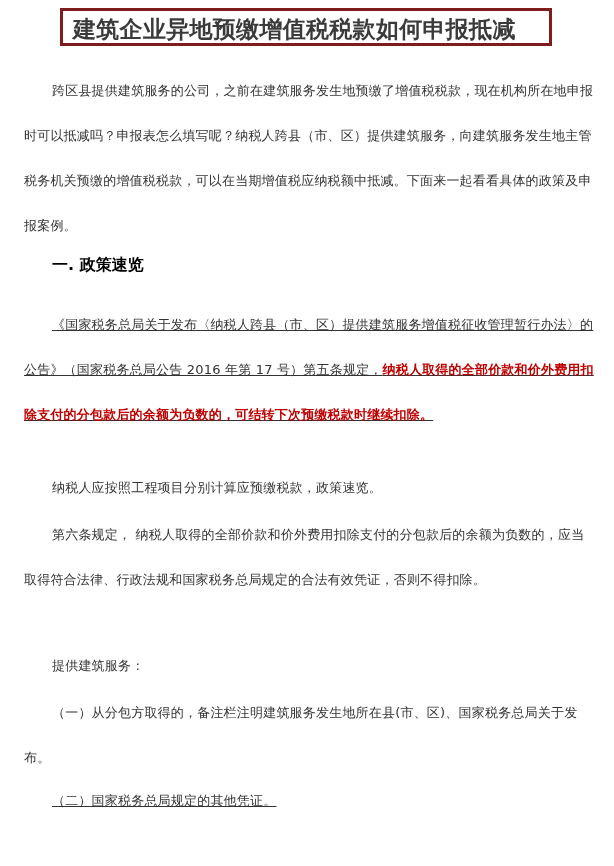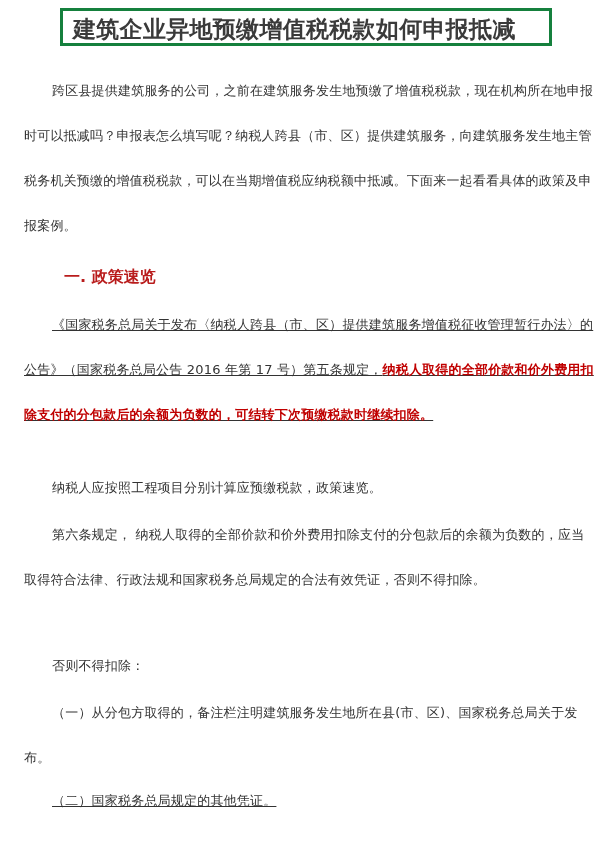--- a/index.html
+++ b/index.html
@@ -1,42 +1,42 @@
 <!DOCTYPE html>
 <html><head>
   <meta charset="utf-8">
   <style>
     html, body { margin: 0; padding: 0; background: #ffffff; }
     body { width: 614px; height: 866px; overflow: hidden; position: relative;
       font-family: "DejaVu Sans", "Liberation Sans", sans-serif; color: #333333; }
     .title-box { position: absolute; left: 60px; top: 8px; width: 492px; height: 38px;
-      border: 3px solid #15803d; box-sizing: border-box; background: #fff; }
+      border: 3px solid #7f1d1d; box-sizing: border-box; background: #fff; }
     .title { position: absolute; left: 10px; top: 4px; font-size: 23px; font-weight: bold;
       color: #3a3a3a; white-space: nowrap; letter-spacing: 0.3px; line-height: 28px; }
     .para { position: absolute; left: 24px; width: 570px; font-size: 13px;
       line-height: 45px; color: #333333; margin: 0; letter-spacing: 0.2px; }
     .indent { text-indent: 28px; }
     .heading { position: absolute; left: 52px; top: 254px; font-size: 16px; font-weight: bold;
-      color: #b91c1c; line-height: 22px; margin: 12px; }
+      color: #000000; line-height: 22px; margin: 0; }
     .red { color: #c00000; font-weight: bold; }
   </style>
 </head>
 <body>
 
 <div class="title-box">
   <div class="title">建筑企业异地预缴增值税税款如何申报抵减</div>
 </div>
 
 <p class="para indent" style="top:68px;">跨区县提供建筑服务的公司，之前在建筑服务发生地预缴了增值税税款，现在机构所在地申报时可以抵减吗？申报表怎么填写呢？纳税人跨县（市、区）提供建筑服务，向建筑服务发生地主管税务机关预缴的增值税税款，可以在当期增值税应纳税额中抵减。下面来一起看看具体的政策及申报案例。</p>
 
 <p class="heading">一. 政策速览</p>
 
 <p class="para indent" style="top:302px;text-decoration:underline;"><span>《国家税务总局关于发布〈纳税人跨县（市、区）提供建筑服务增值税征收管理暂行办法〉的公告》（国家税务总局公告 2016 年第 17 号）第五条规定，</span><span class="red">纳税人取得的全部价款和价外费用扣除支付的分包款后的余额为负数的，可结转下次预缴税款时继续扣除。</span></p>
 
 <p class="para indent" style="top:465px;">纳税人应按照工程项目分别计算应预缴税款，政策速览。</p>
 
 <p class="para indent" style="top:512px;">第六条规定， 纳税人取得的全部价款和价外费用扣除支付的分包款后的余额为负数的，应当取得符合法律、行政法规和国家税务总局规定的合法有效凭证，否则不得扣除。</p>
 
-<p class="para indent" style="top:643px;">否则不得扣除：</p>
+<p class="para indent" style="top:643px;">提供建筑服务：</p>
 
 <p class="para indent" style="top:690px;">（一）从分包方取得的，备注栏注明建筑服务发生地所在县(市、区)、国家税务总局关于发布。</p>
 
 <p class="para indent" style="top:778px;text-decoration:underline;">（二）国家税务总局规定的其他凭证。</p>
 
 </body></html>

